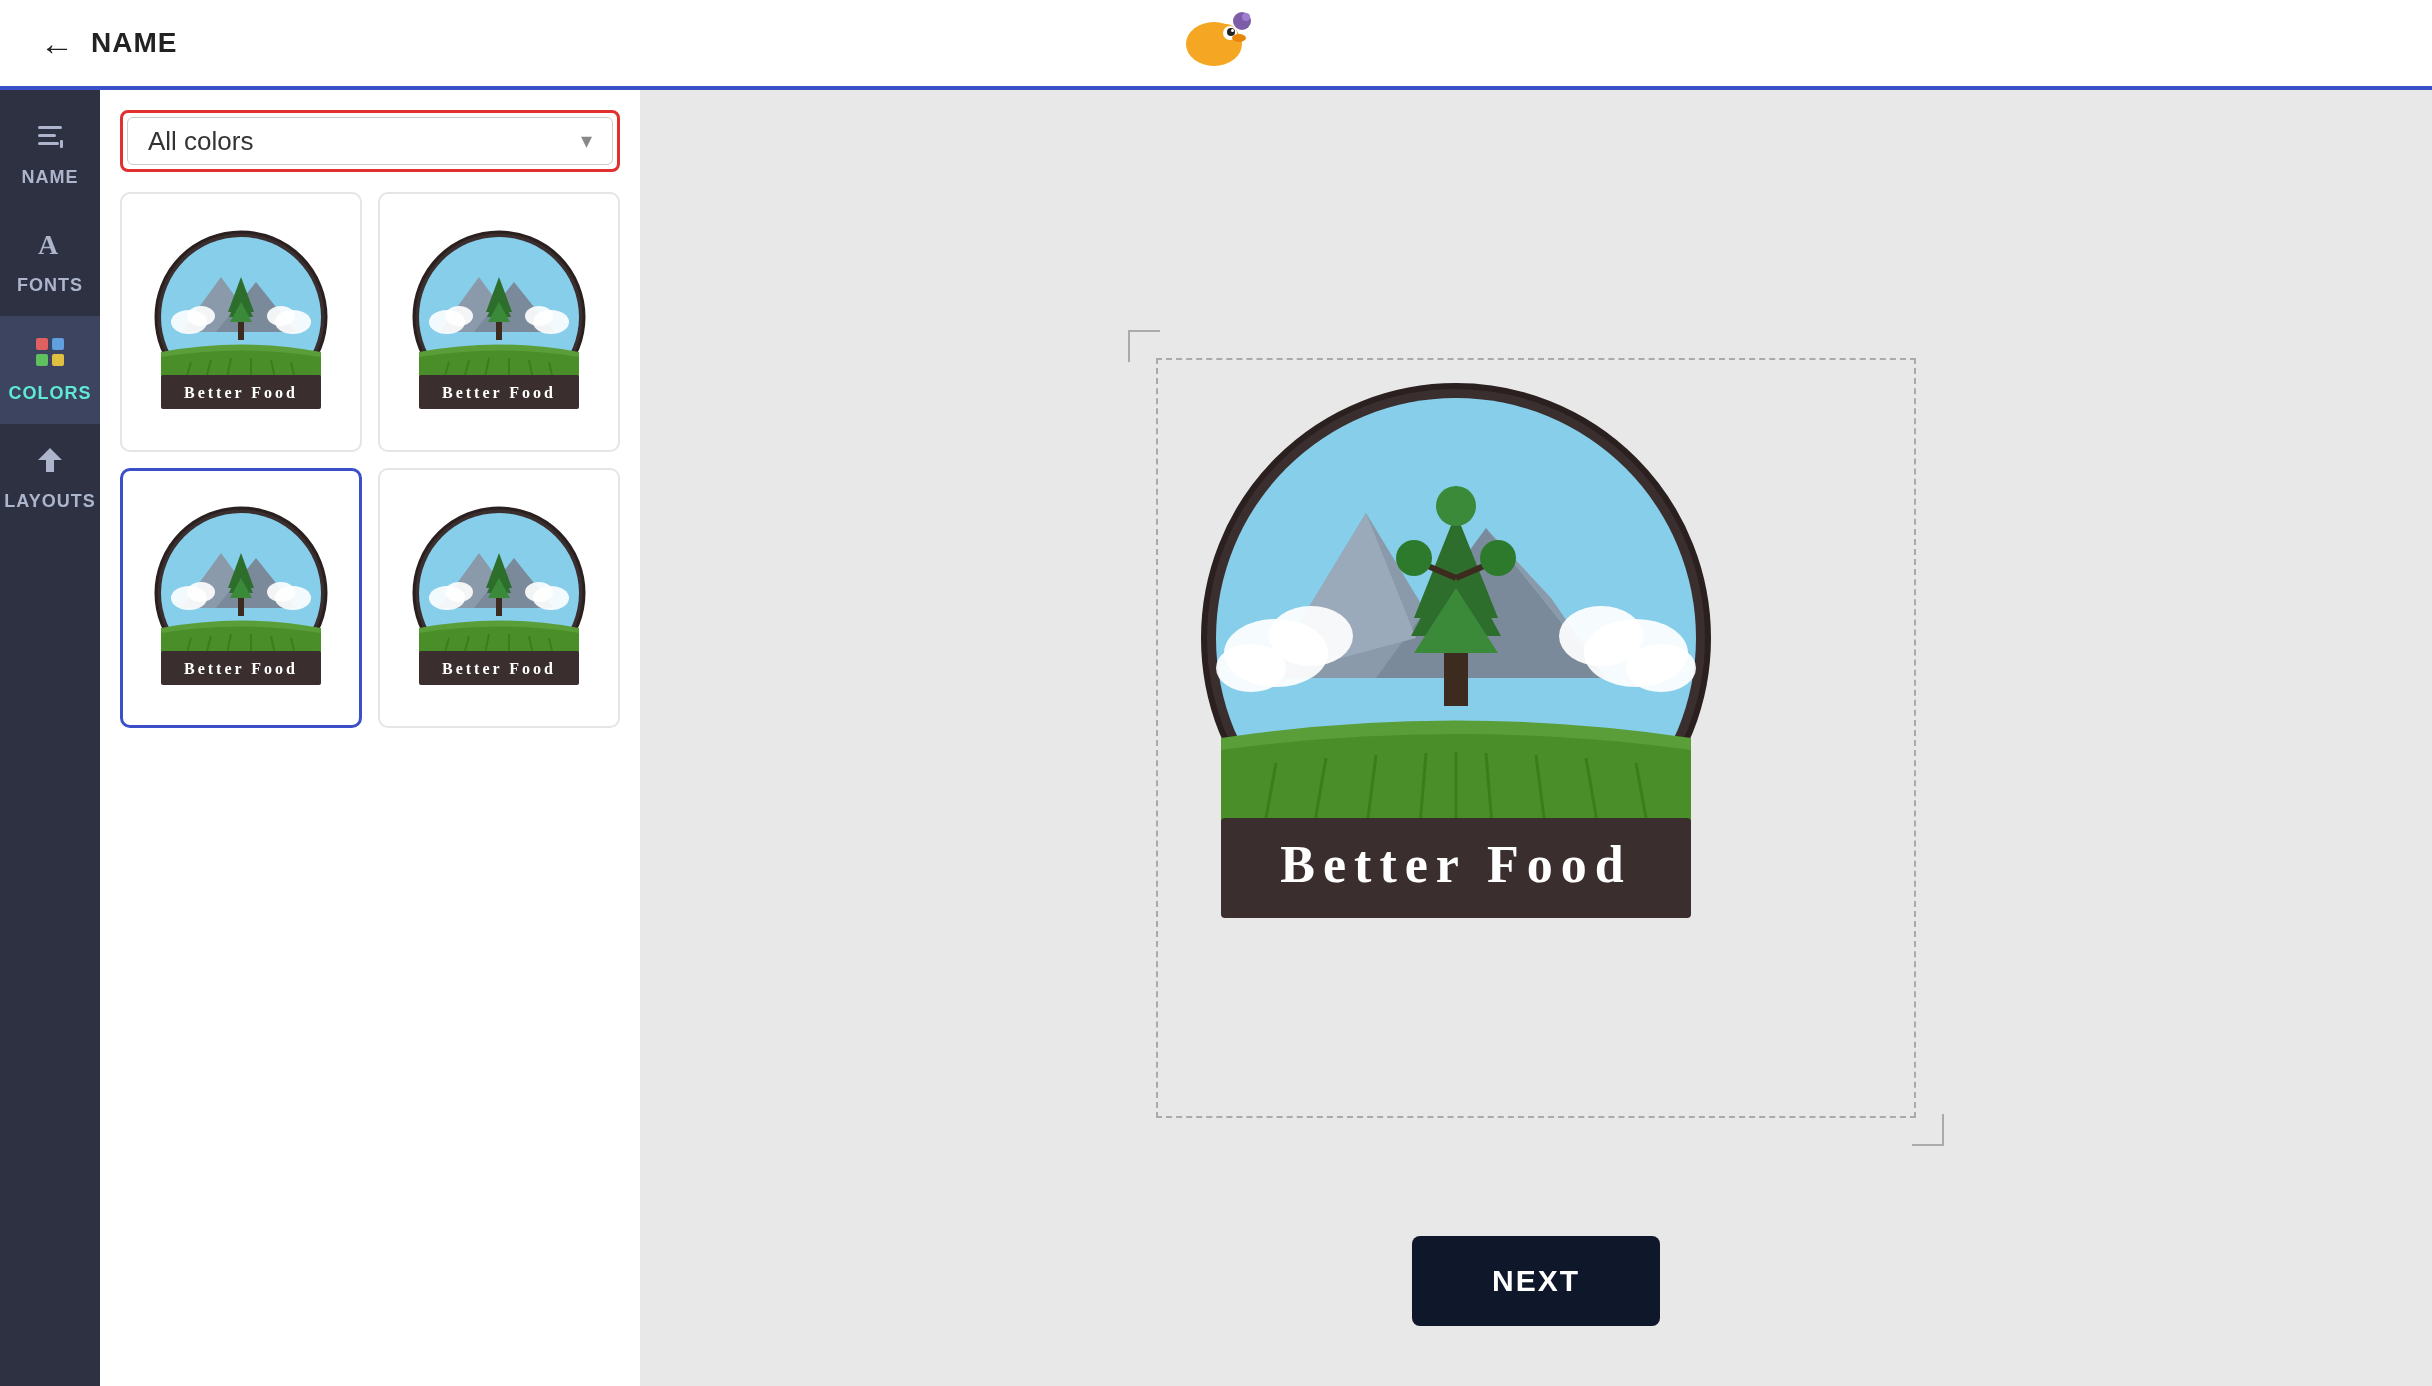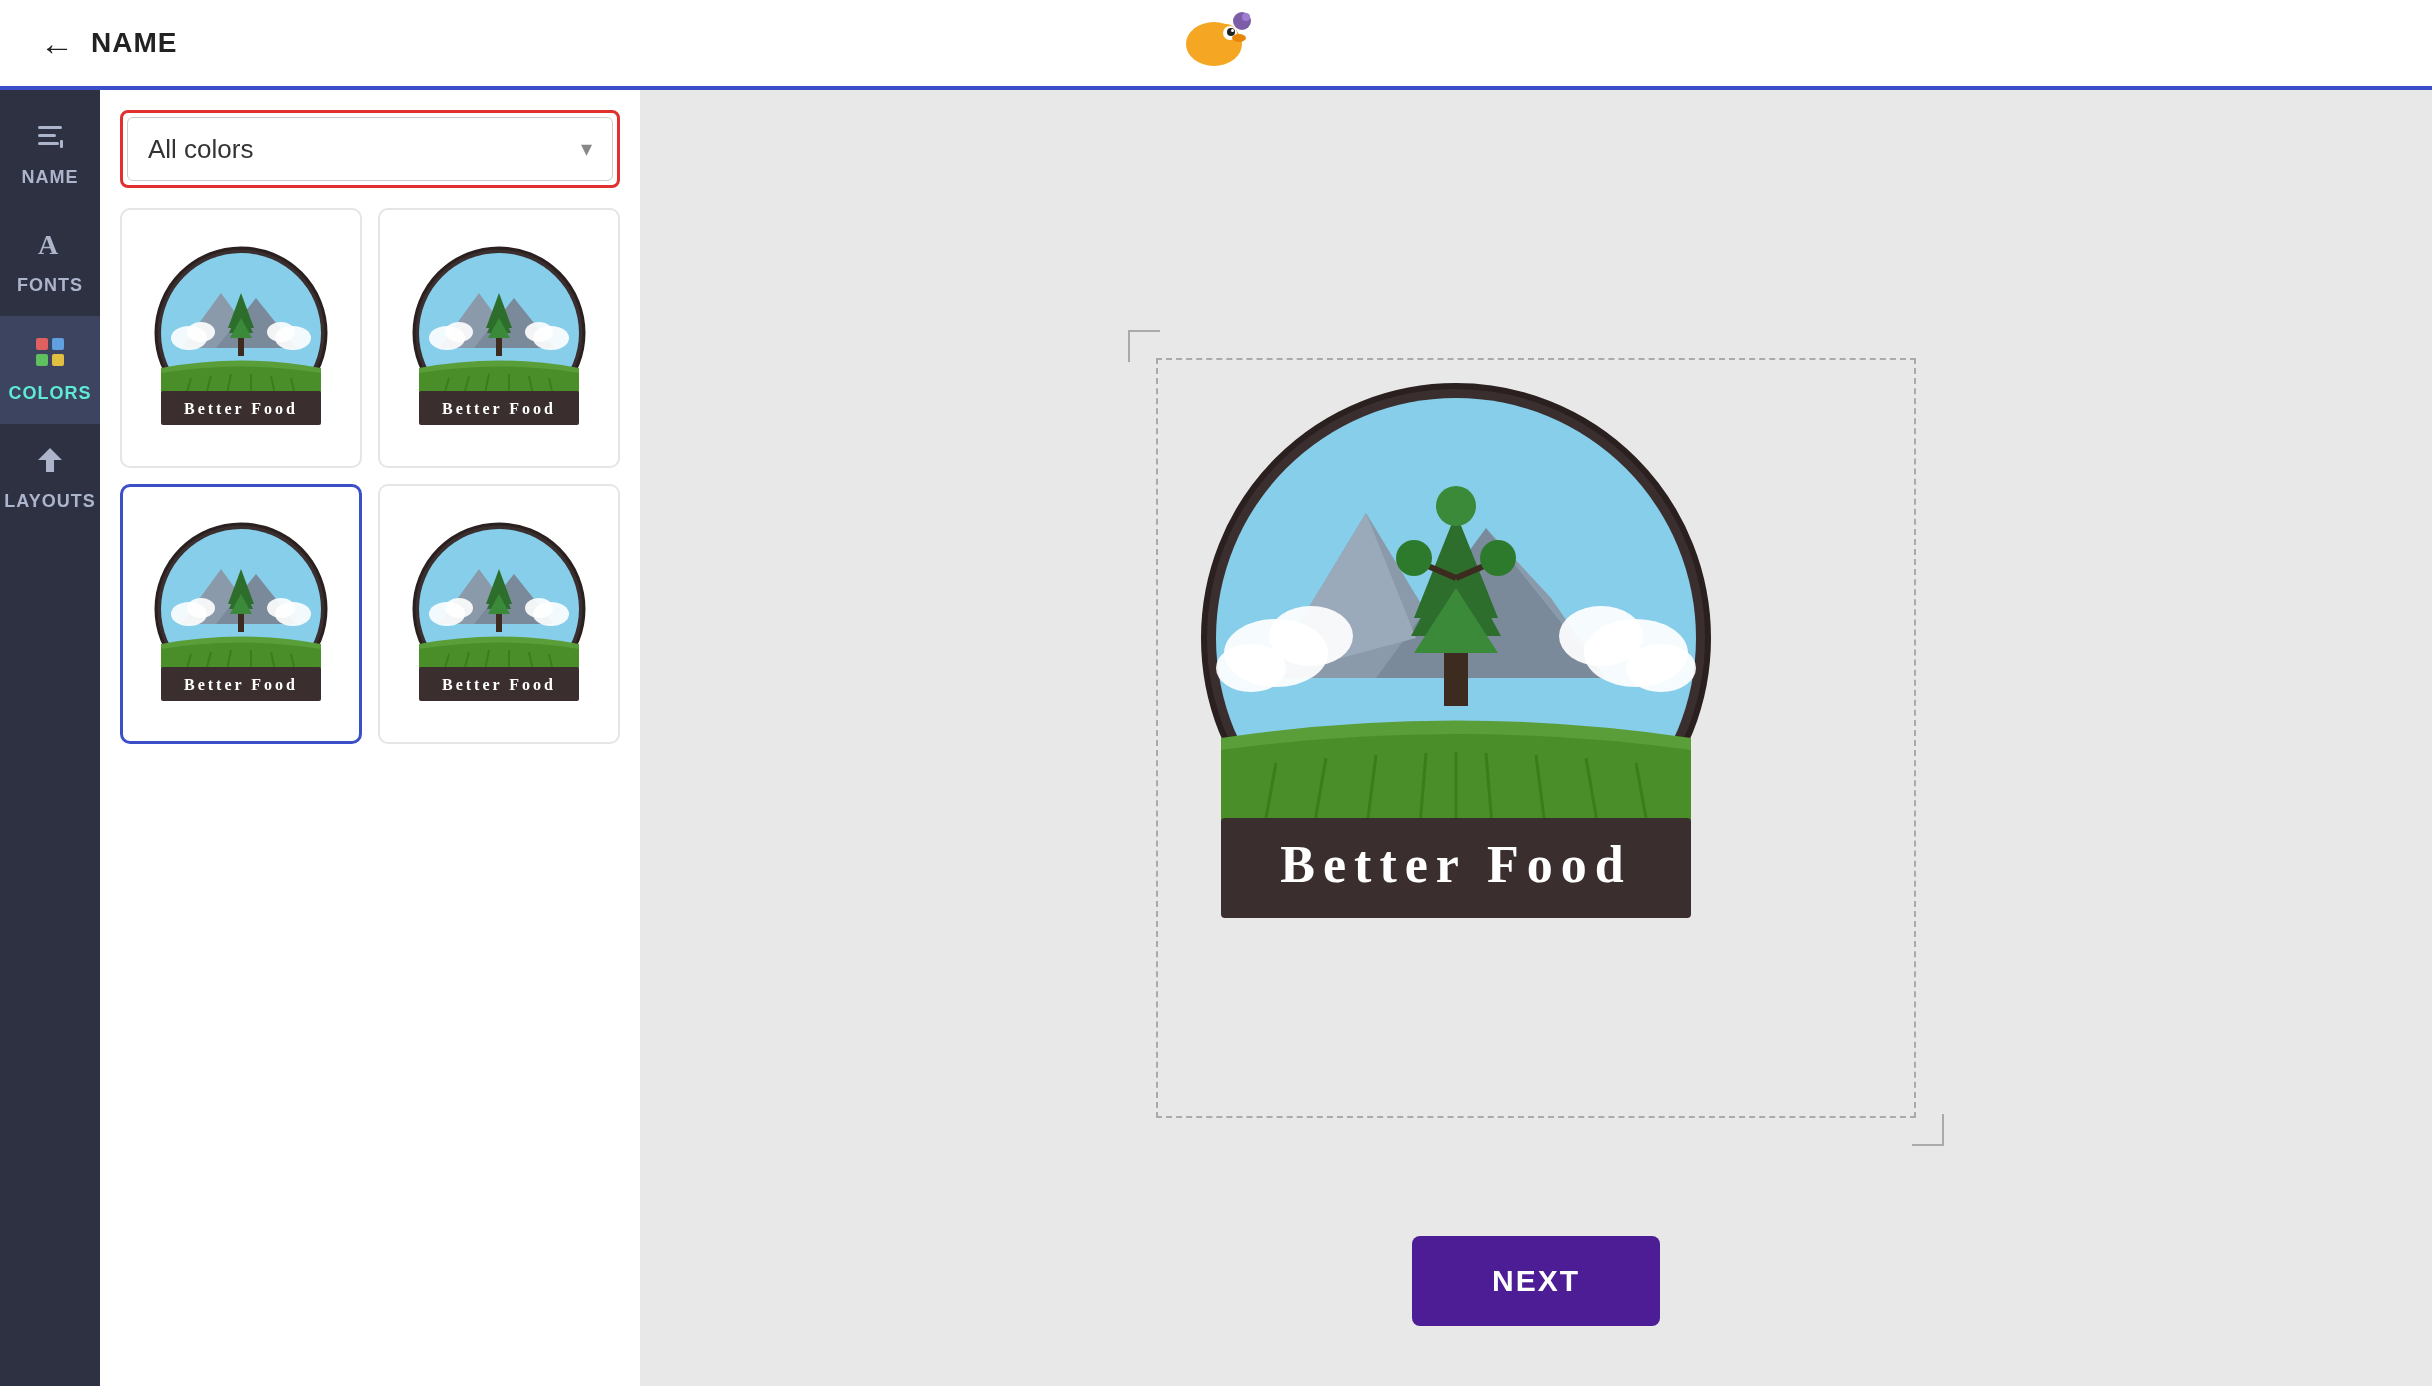--- a/index.html
+++ b/index.html
@@ -93,21 +93,21 @@
     .filter-dropdown-wrapper {
       border: 3px solid #e03030;
       border-radius: 8px;
       padding: 4px;
     }
     .filter-dropdown-inner {
       display: flex;
       align-items: center;
       justify-content: space-between;
       width: 100%;
-      height: 64px;
+      height: 48px;
       border: 1px solid #ccc;
       border-radius: 6px;
       padding: 0 20px;
       font-size: 26px;
       color: #333;
       background: #fff;
       cursor: pointer;
     }
     .dropdown-chevron {
       font-size: 22px;
@@ -179,21 +179,21 @@
     }
 
     
     .bottom-bar {
       position: absolute;
       bottom: 60px;
       left: 50%;
       transform: translateX(-50%);
     }
     .next-btn {
-      background: #4c1d95;
+      background: #0f172a;
       color: #fff;
       font-size: 30px;
       font-weight: 700;
       letter-spacing: 2px;
       padding: 28px 80px;
       border: none;
       border-radius: 8px;
       cursor: pointer;
     }
 

